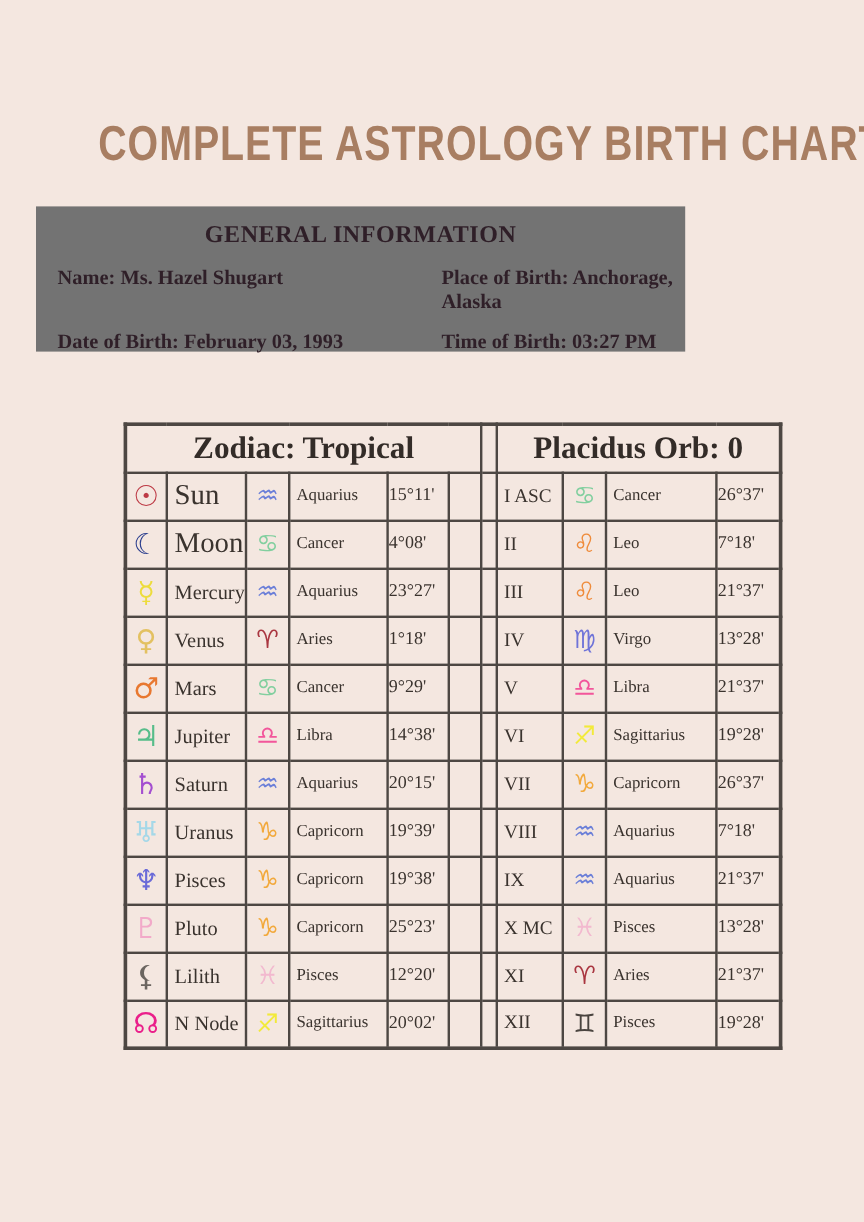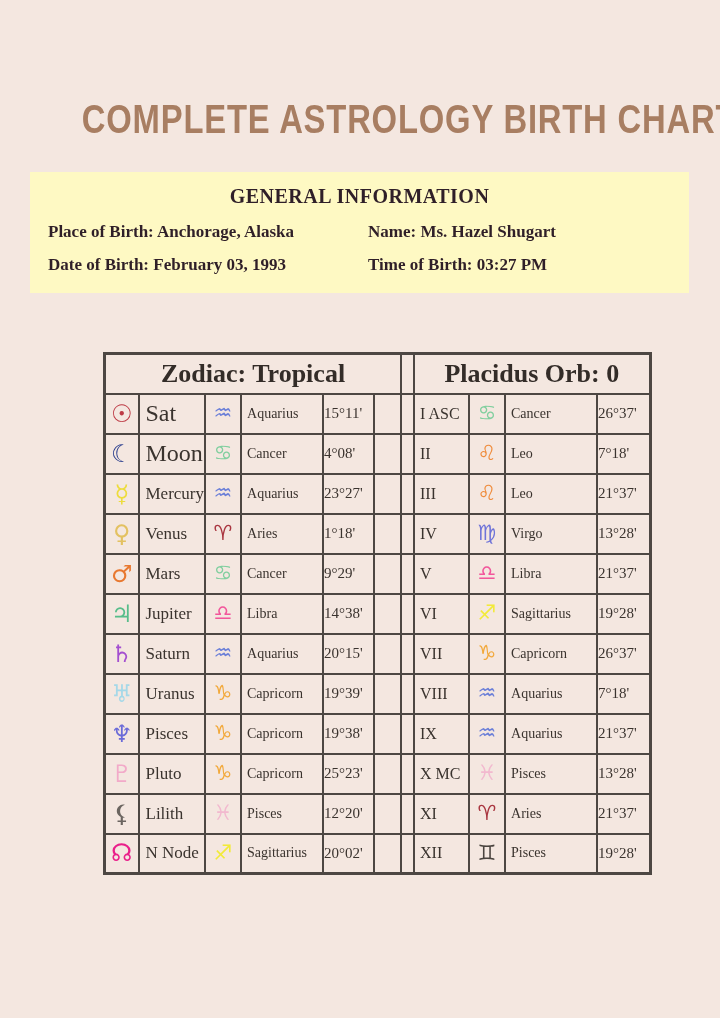--- a/index.html
+++ b/index.html
@@ -16,22 +16,22 @@
   .title-inner {
     display:inline-block;
     font-family:"Liberation Sans", sans-serif;
     font-weight:bold; font-size:41px; line-height:46px;
     color:#a87e62; letter-spacing:1px; white-space:nowrap;
     transform:scaleX(0.8); transform-origin:center;
   }
 
   
   .info-box {
-    position:absolute; left:30px; top:172px; width:659px; height:121px;
-    background:#fef9c3;
+    position:absolute; left:30px; top:172px; width:541px; height:121px;
+    background:#737373;
   }
   .info-heading {
     padding-top:13px; text-align:center;
     font-size:20px; font-weight:bold; letter-spacing:0.5px; color:#2f1f28;
   }
   .info-grid {
     display:grid; grid-template-columns:320px 1fr;
     padding:14px 6px 0 18px; row-gap:13px;
     font-size:17px; font-weight:600; color:#2f1f28;
   }
@@ -56,22 +56,22 @@
 </head>
 <body>
 
 <div class="title">
   <span class="title-inner">COMPLETE ASTROLOGY BIRTH CHART</span>
 </div>
 
 <div class="info-box">
   <div class="info-heading">GENERAL INFORMATION</div>
   <div class="info-grid">
+    <div>Name: Ms. Hazel Shugart</div>
     <div>Place of Birth: Anchorage, Alaska</div>
-    <div>Name: Ms. Hazel Shugart</div>
     <div>Date of Birth: February 03, 1993</div>
     <div>Time of Birth: 03:27 PM</div>
   </div>
 </div>
 
 <div class="chart">
   <table>
     <colgroup>
       <col style="width:34px">
         <col style="width:64px">
@@ -91,21 +91,21 @@
         <th class="gap"></th>
         <th colspan="4">Placidus Orb: 0</th>
       </tr>
     </thead>
     <tbody>
 
         <tr>
           <td class="p-icon">
             <span style="color: rgb(189, 58, 69);">☉</span>
           </td>
-          <td class="p-name">Sat</td>
+          <td class="p-name">Sun</td>
           <td class="s-icon">
             <span style="color: rgb(107, 127, 216);">♒</span>
           </td>
           <td class="s-name">Aquarius</td>
           <td class="deg">15°11'</td>
           <td class="empty"></td>
           <td class="gap"></td>
           <td class="house">I ASC</td>
           <td class="s-icon">
             <span style="color: rgb(130, 207, 159);">♋</span>

